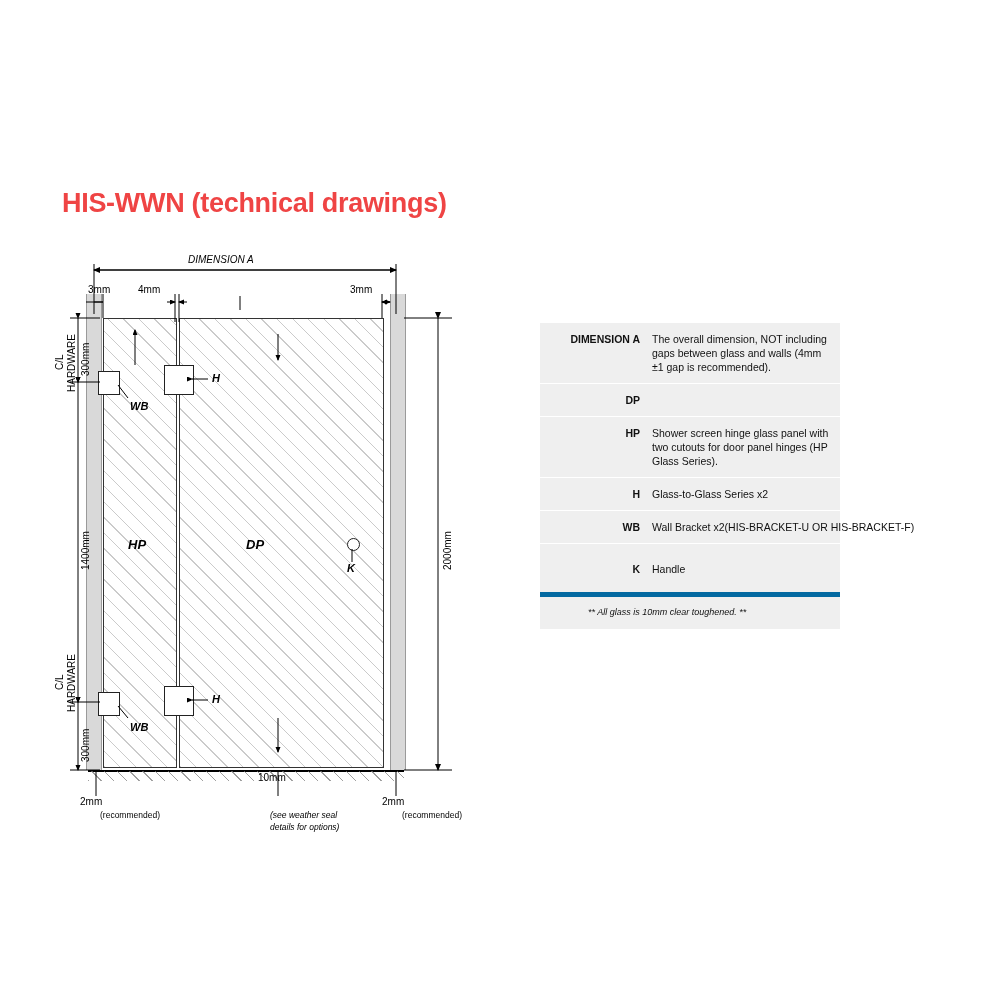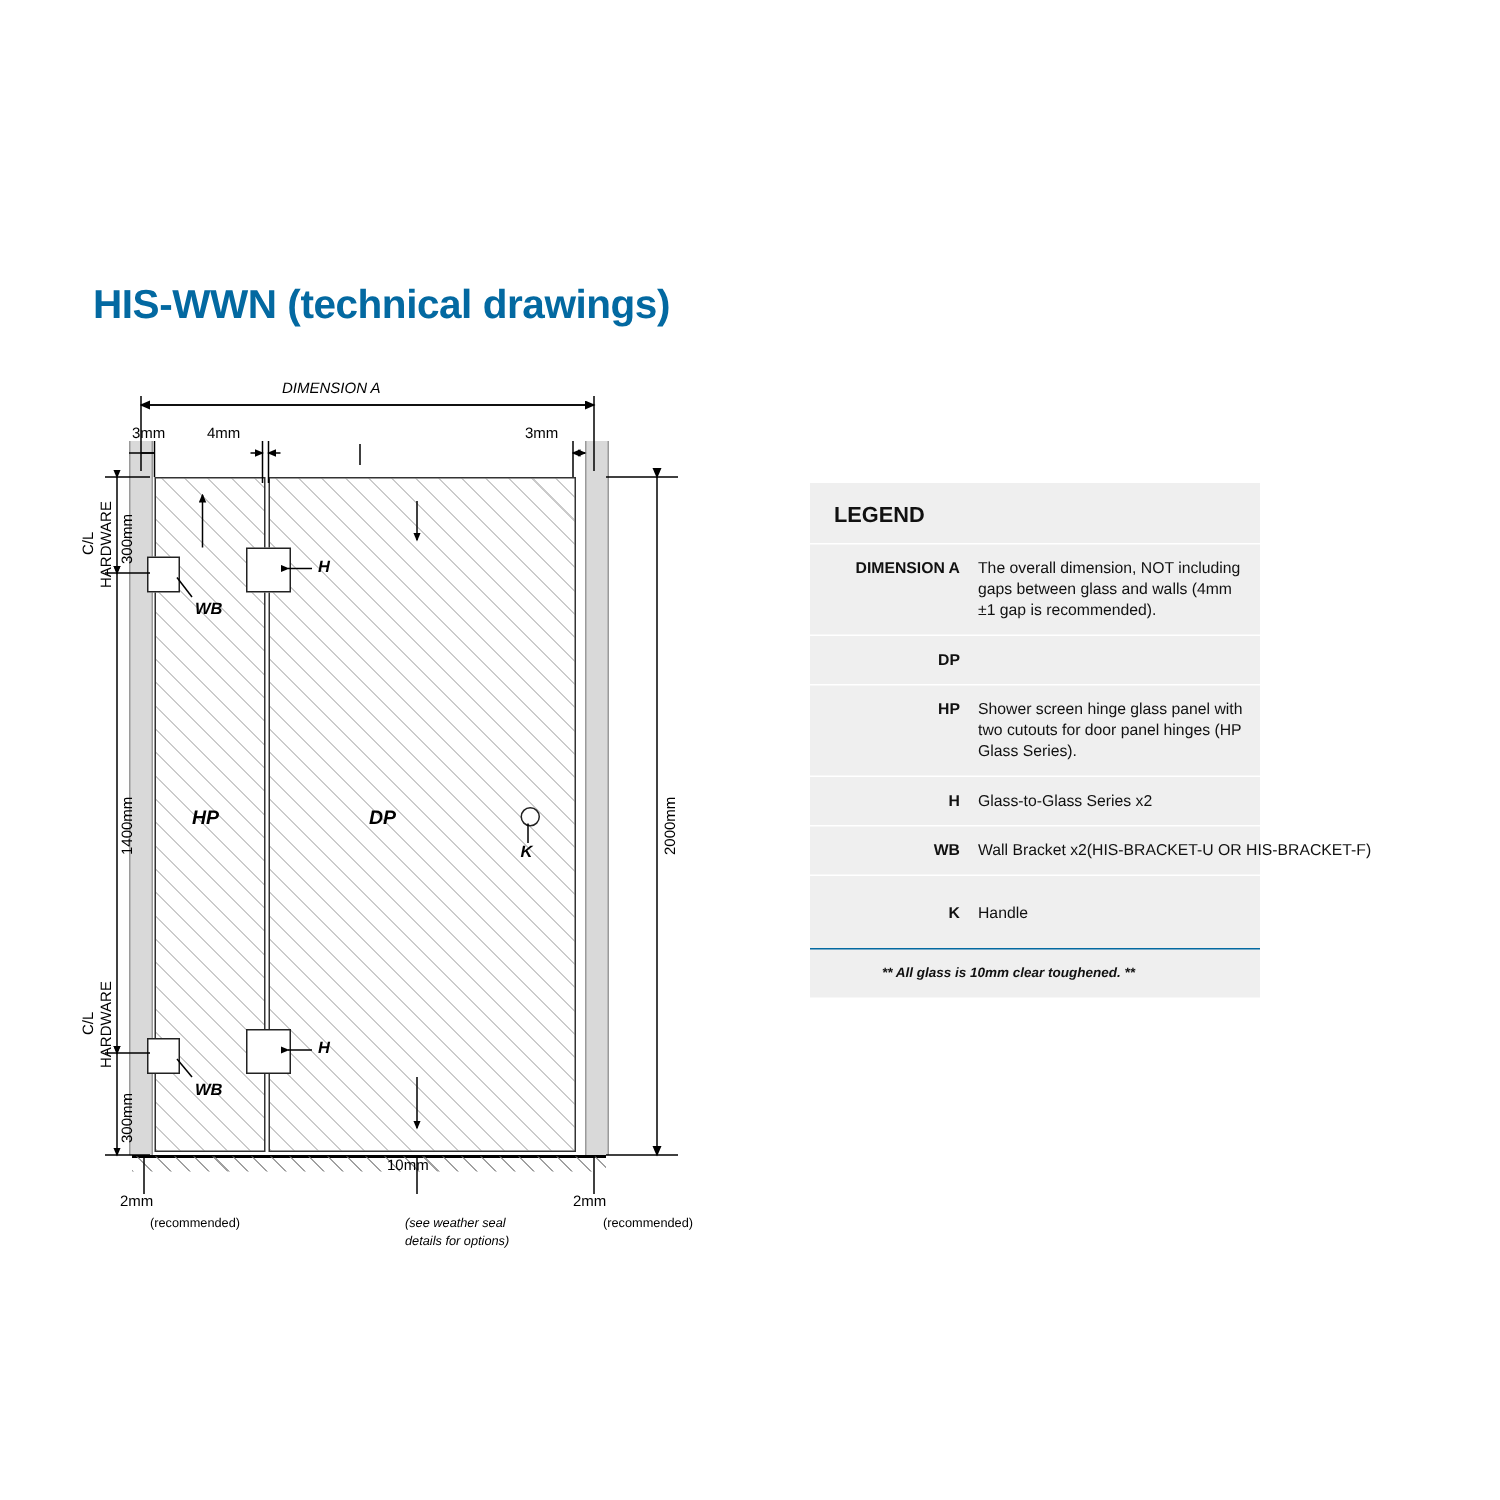--- a/index.html
+++ b/index.html
@@ -15,21 +15,21 @@
     color: #111111;
     overflow: hidden;
   }
   .page-title {
     position: absolute;
     left: 62px;
     top: 188px;
     font-size: 27px;
     font-weight: bold;
     letter-spacing: -0.3px;
-    color: #0369a1;
+    color: #ef4444;
   }
 
   
   #drawing {
     position: absolute;
     left: 60px;
     top: 240px;
     width: 460px;
     height: 600px;
   }
@@ -137,22 +137,21 @@
   .lg-val {
     flex: 1 1 auto;
     line-height: 14px;
     font-size: 10.5px;
   }
   .lg-row.wide .lg-val { white-space: nowrap; }
   .lg-note {
     font-style: italic;
     font-size: 9px;
     padding: 10px 0 12px 48px;
-    border-top: 1px solid #0369a1;
-    font-weight: bold;
+    border-top: 5px solid #0369a1;
   }
 </style>
 </head>
 <body>
 
 <div class="page-title">HIS-WWN (technical drawings)</div>
 
 <div id="drawing">
 
   <div class="wall" style="left:26px; top:54px; width:14px; height:476px;"></div>
@@ -265,21 +264,20 @@
 
   <div class="lbl" style="left:198px; top:532px;">10mm</div>
   <div class="lbl tiny it" style="left:170px; top:570px;">(see weather seal</div>
   <div class="lbl tiny it" style="left:170px; top:582px;text-align:right;">details for options)</div>
 
   <div class="lbl" style="left:322px; top:556px;">2mm</div>
   <div class="lbl tiny" style="left:302px; top:570px;">(recommended)</div>
 </div>
 
 <div id="legend">
-  <div class="legend-title">LEGEND</div>
 
   <div class="lg-row">
     <div class="lg-key">DIMENSION A</div>
     <div class="lg-val">The overall dimension, NOT including gaps between glass and walls (4mm ±1 gap is recommended).</div>
   </div>
   <div class="lg-row">
     <div class="lg-key">DP</div>
   </div>
   <div class="lg-row">
     <div class="lg-key">HP</div>

